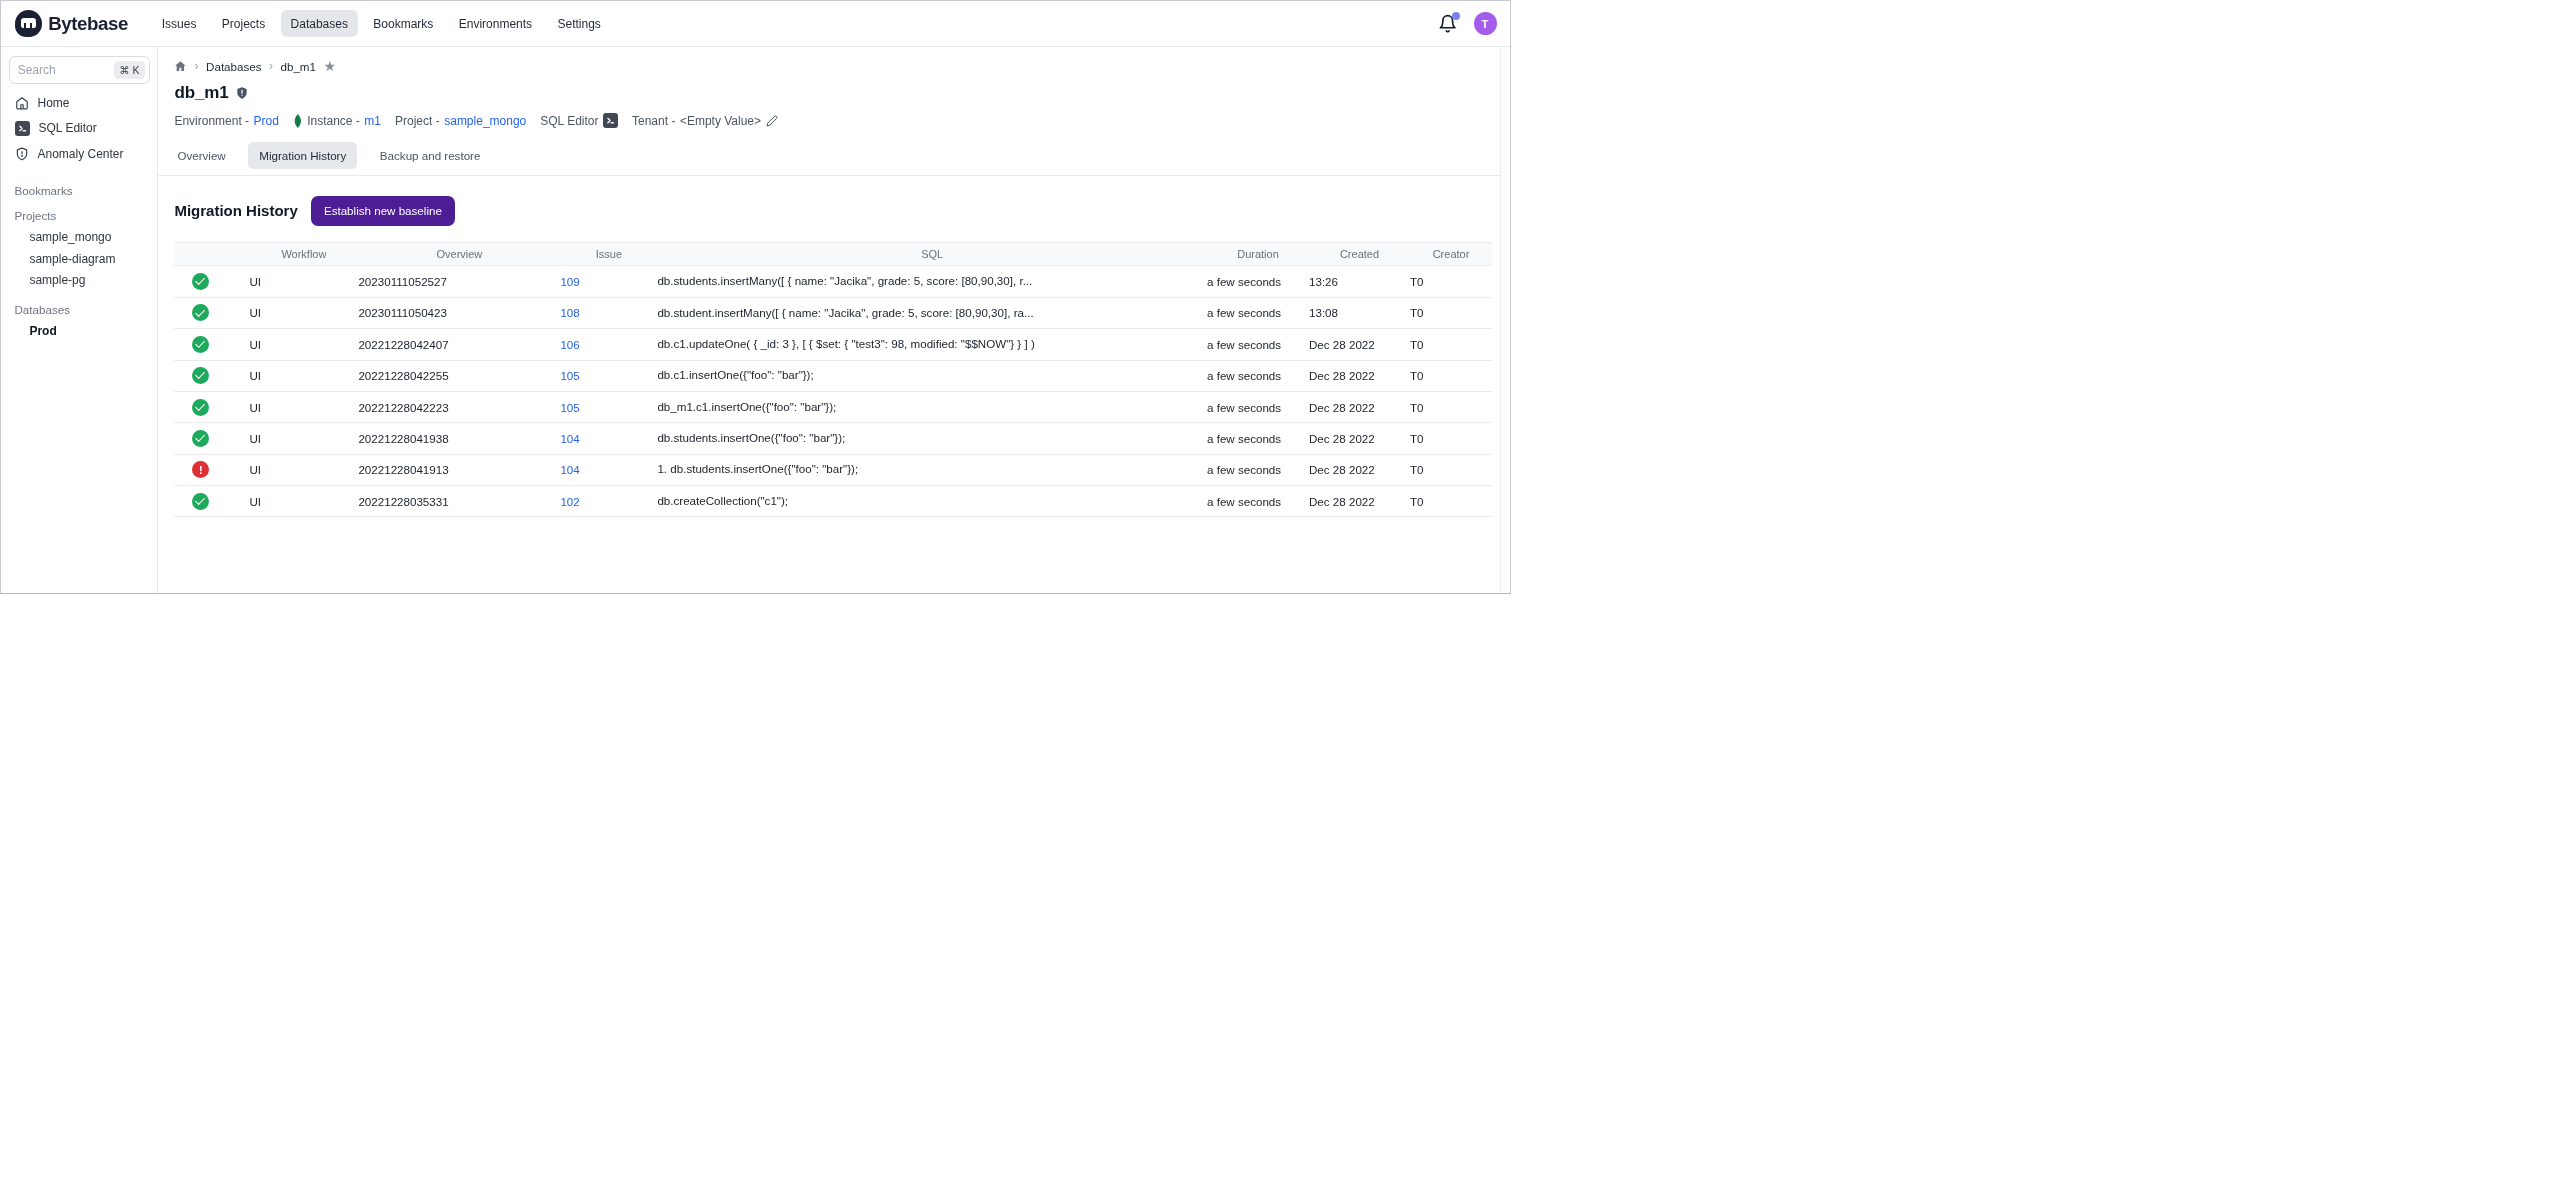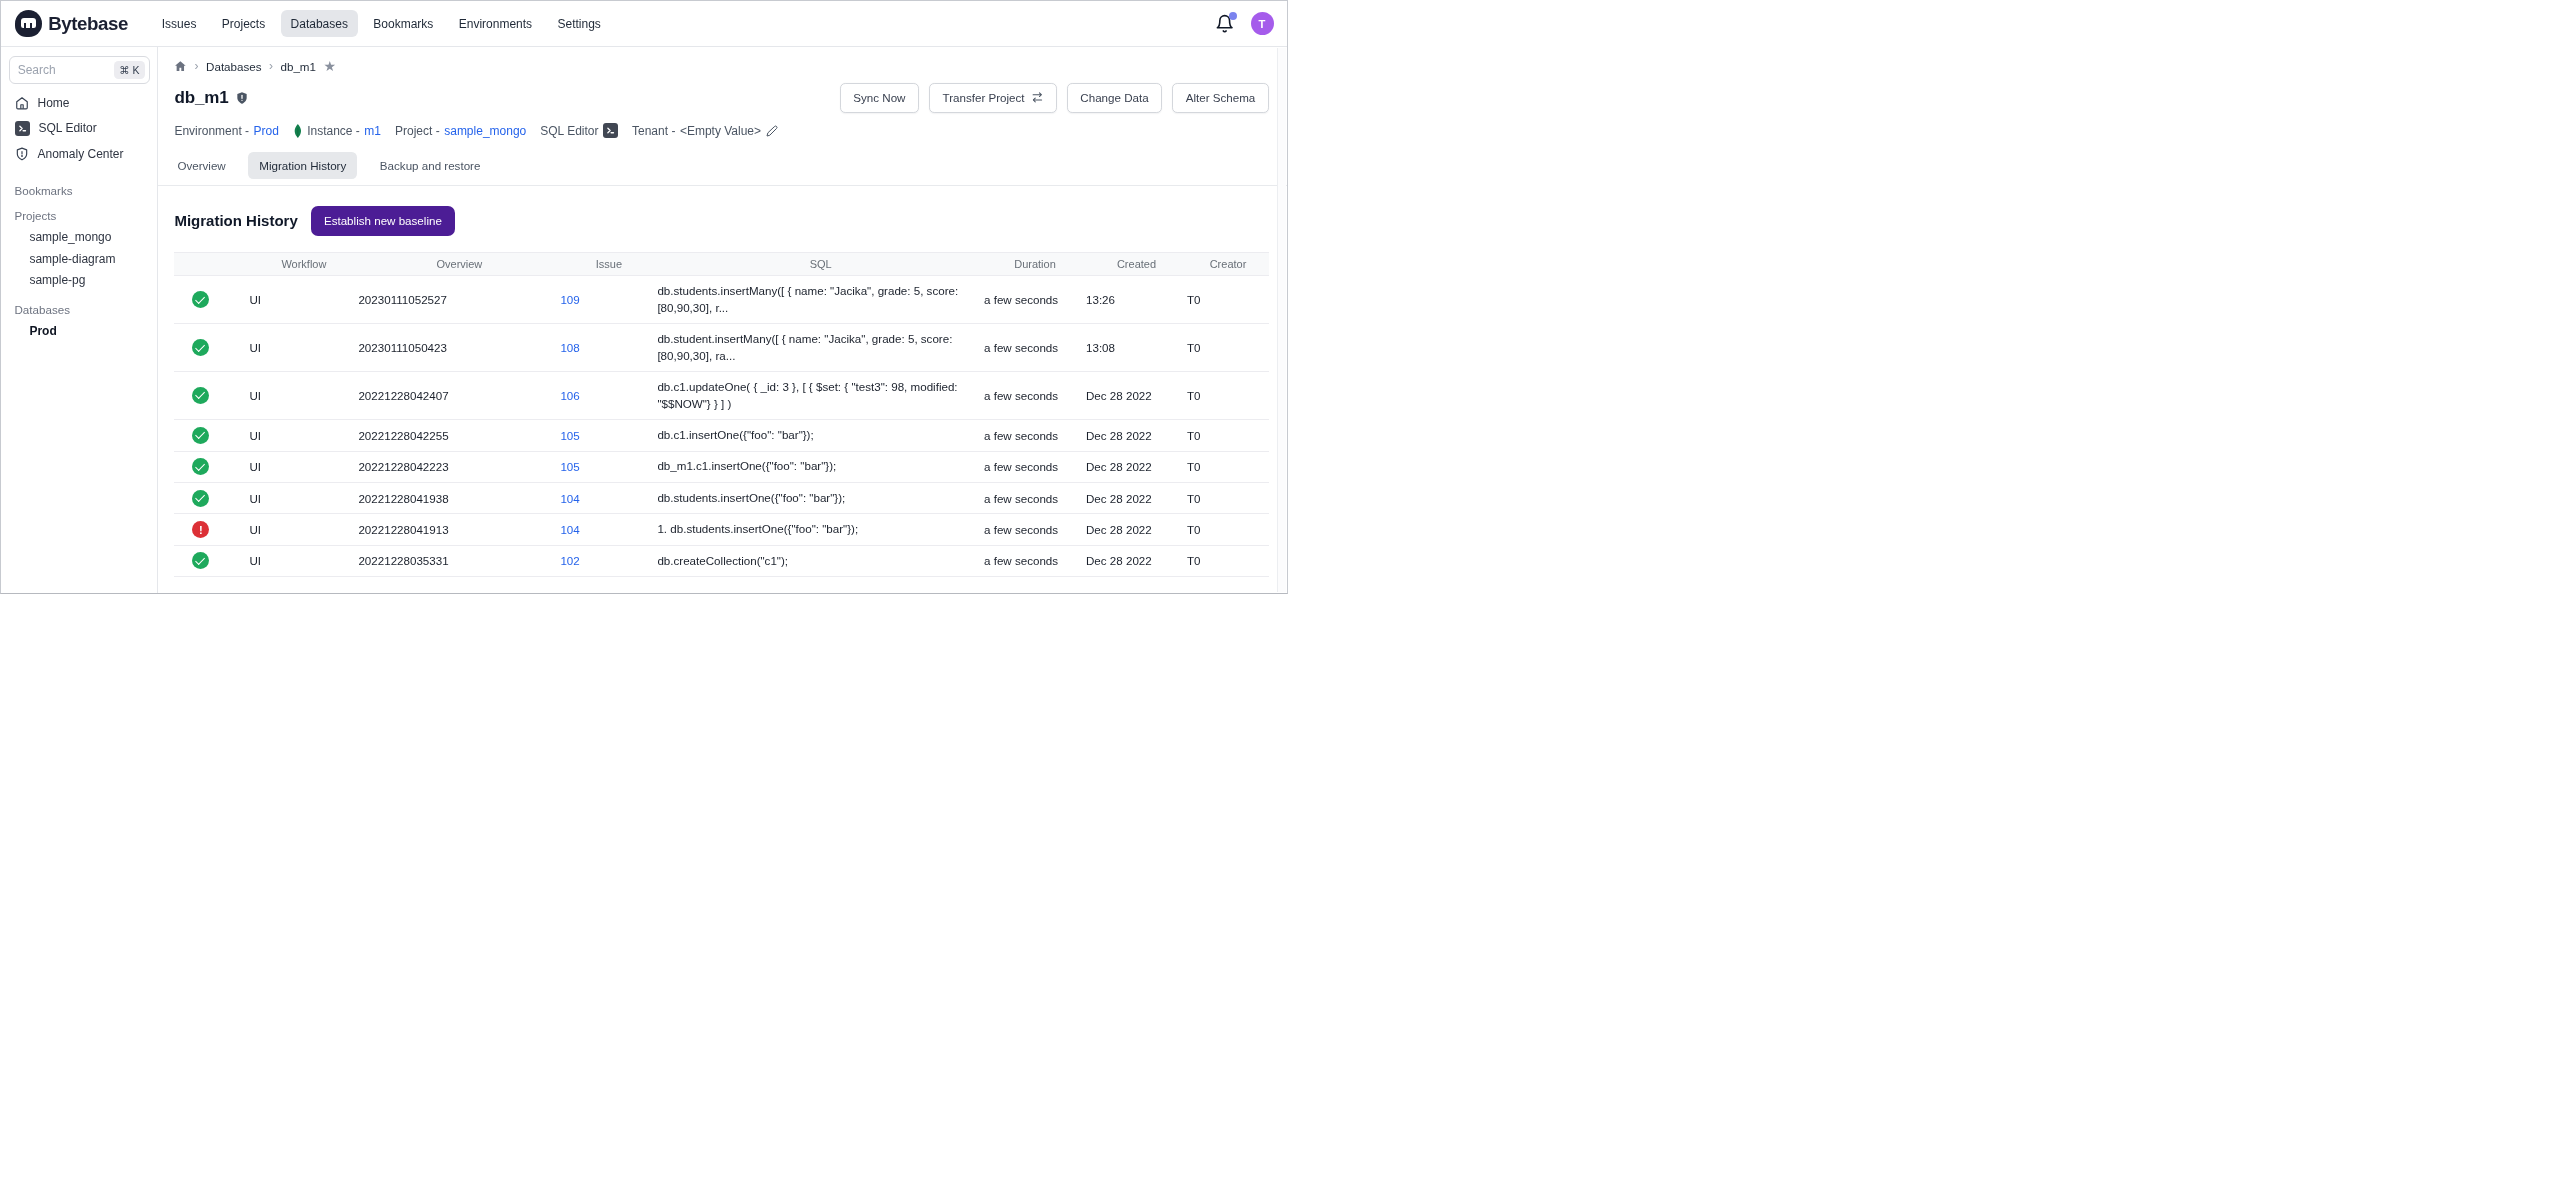--- a/index.html
+++ b/index.html
@@ -1,19 +1,19 @@
 <!DOCTYPE html>
 <html style="font-size:12px"><head>
 <meta charset="utf-8">
 <style>
   * { margin:0; padding:0; box-sizing:border-box; }
   html,body { background:#fff; }
   body { font-family:"Liberation Sans","DejaVu Sans",sans-serif; color:#1f2937; }
 
-  .window { width:1288px; height:594px; border:0.7px solid #c7cad0; border-bottom:1.5px solid #b6b9bf;
+  .window { width:1511px; height:594px; border:0.7px solid #c7cad0; border-bottom:1.5px solid #b6b9bf;
             background:#fff; overflow:hidden; position:relative; }
 
   
   .topnav { height:46px; display:flex; align-items:center; padding:0 13.5px; border-bottom:0.7px solid #e5e7eb; }
   .brand { display:flex; align-items:center; gap:6.7px; cursor:pointer; }
   .logo-mark { width:27px; height:27px; background:#1b2032; border-radius:50% 50% 48% 42%; position:relative; flex:0 0 auto; }
   .logo-mark .m { position:absolute; left:6px; top:8.2px; width:15px; height:9.7px; background:#fff; border-radius:3px 3px 2.2px 2.2px; }
   .logo-mark .m i { position:absolute; bottom:0; width:2.6px; height:4.5px; background:#1b2032; display:block; }
   .logo-mark .m i.s1 { left:3.4px; } .logo-mark .m i.s2 { right:3.4px; }
   .brand-name { font-size:18.7px; font-weight:800; color:#1b2032; letter-spacing:-0.4px; }
@@ -187,40 +187,20 @@
 
       <div class="title-row">
         <span class="page-title">db_m1</span>
         <span class="title-shield">
           <svg width="14" height="14" viewBox="0 0 24 24" fill="#4b5563">
               <path d="M12 22s8-4 8-10V5l-8-3-8 3v7c0 6 8 10 8 10z"></path>
               <line x1="12" y1="7.5" x2="12" y2="12.5" stroke="#fff" stroke-width="2.2" stroke-linecap="round"></line>
               <circle cx="12" cy="16" r="1.2" fill="#fff"></circle>
             </svg>
         </span>
-        <div class="actions">
-          <button class="btn">
-              <span>Sync Now</span>
-            </button>
-          <button class="btn">
-            <span>Transfer Project</span>
-            <svg width="12.7" height="12.7" viewBox="0 0 24 24" fill="none" stroke="#4b5563" stroke-width="2" stroke-linecap="round" stroke-linejoin="round">
-                <path d="M4 7h15"></path>
-                <path d="m16 3.5 3.5 3.5L16 10.5"></path>
-                <path d="M20 17H5"></path>
-                <path d="m8 13.5L4.5 17 8 20.5"></path>
-              </svg>
-          </button>
-          <button class="btn">
-              <span>Change Data</span>
-            </button>
-          <button class="btn">
-              <span>Alter Schema</span>
-            </button>
-        </div>
       </div>
 
       <div class="meta-row">
         <span class="meta-group">
           <span>Environment -</span>
           <span class="blue">Prod</span>
         </span>
         <span class="meta-group">
           <svg width="9.7" height="14" viewBox="0 0 14 22">
               <path d="M7 0c3.2 3.8 5 7.1 5 11 0 4.8-2.7 8.2-4.5 10.1L7 22l-.5-.9C4.7 19.2 2 15.8 2 11 2 7.1 3.8 3.8 7 0z" fill="#12804d"></path>

